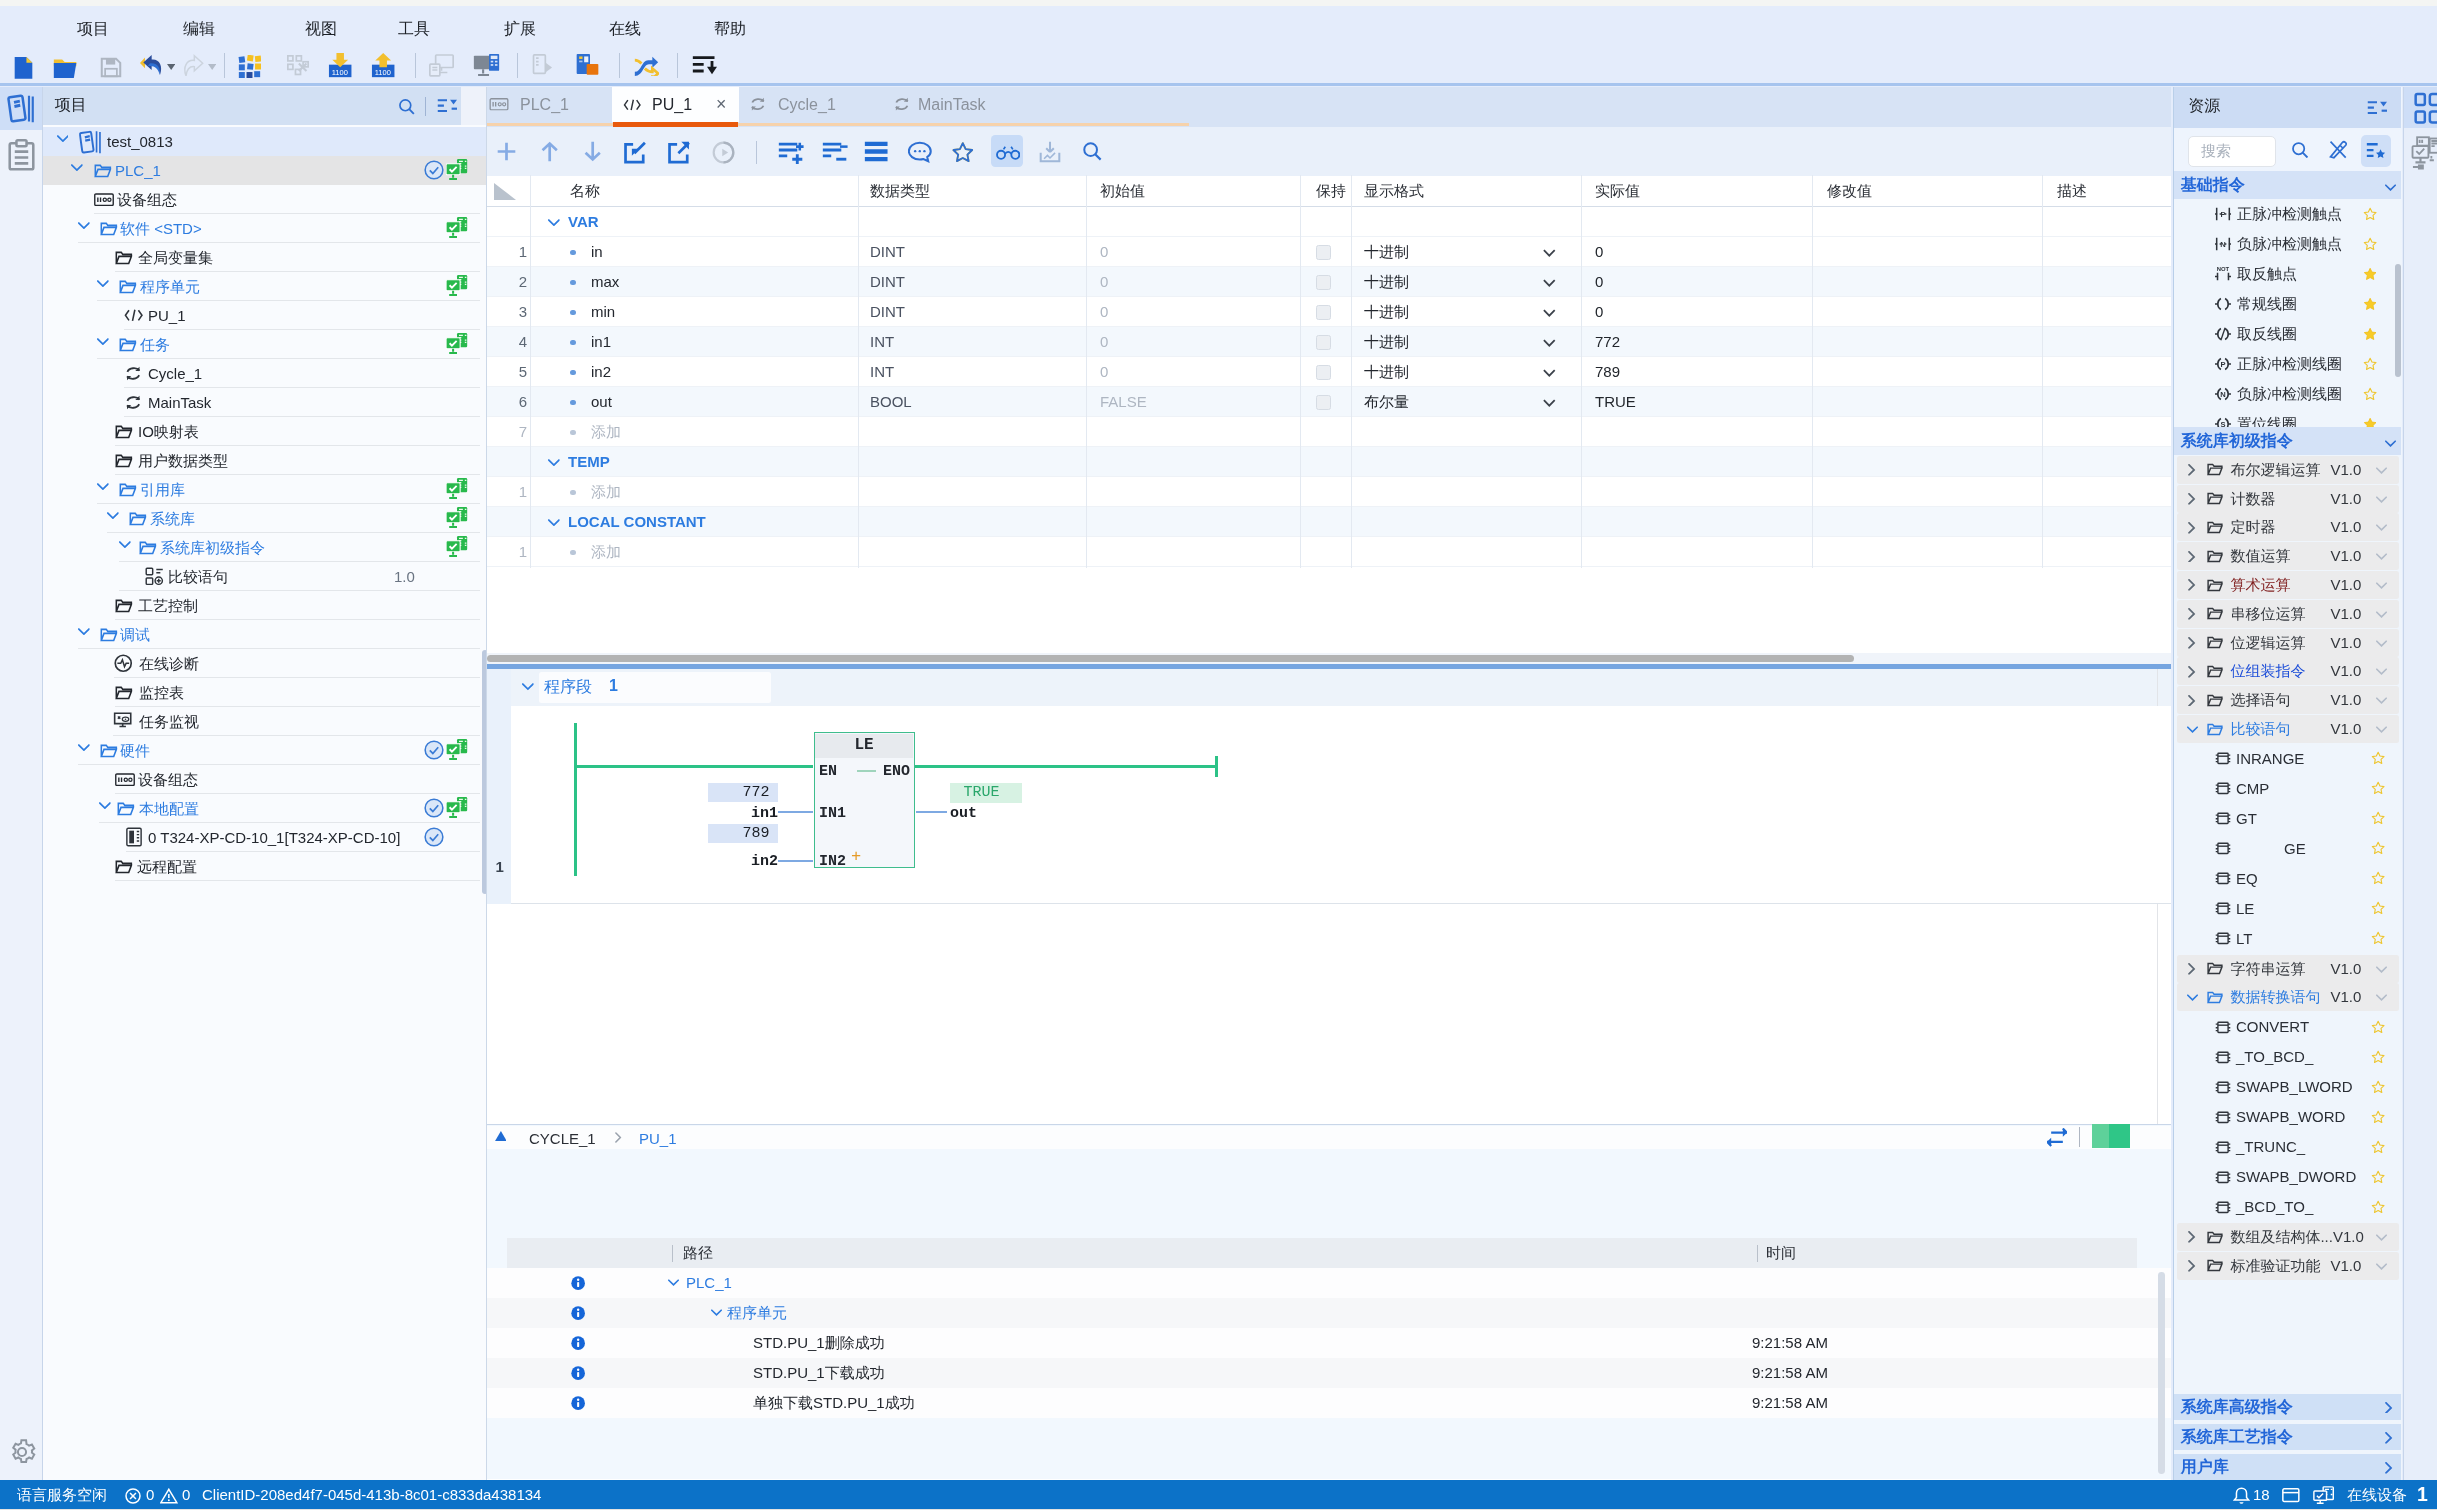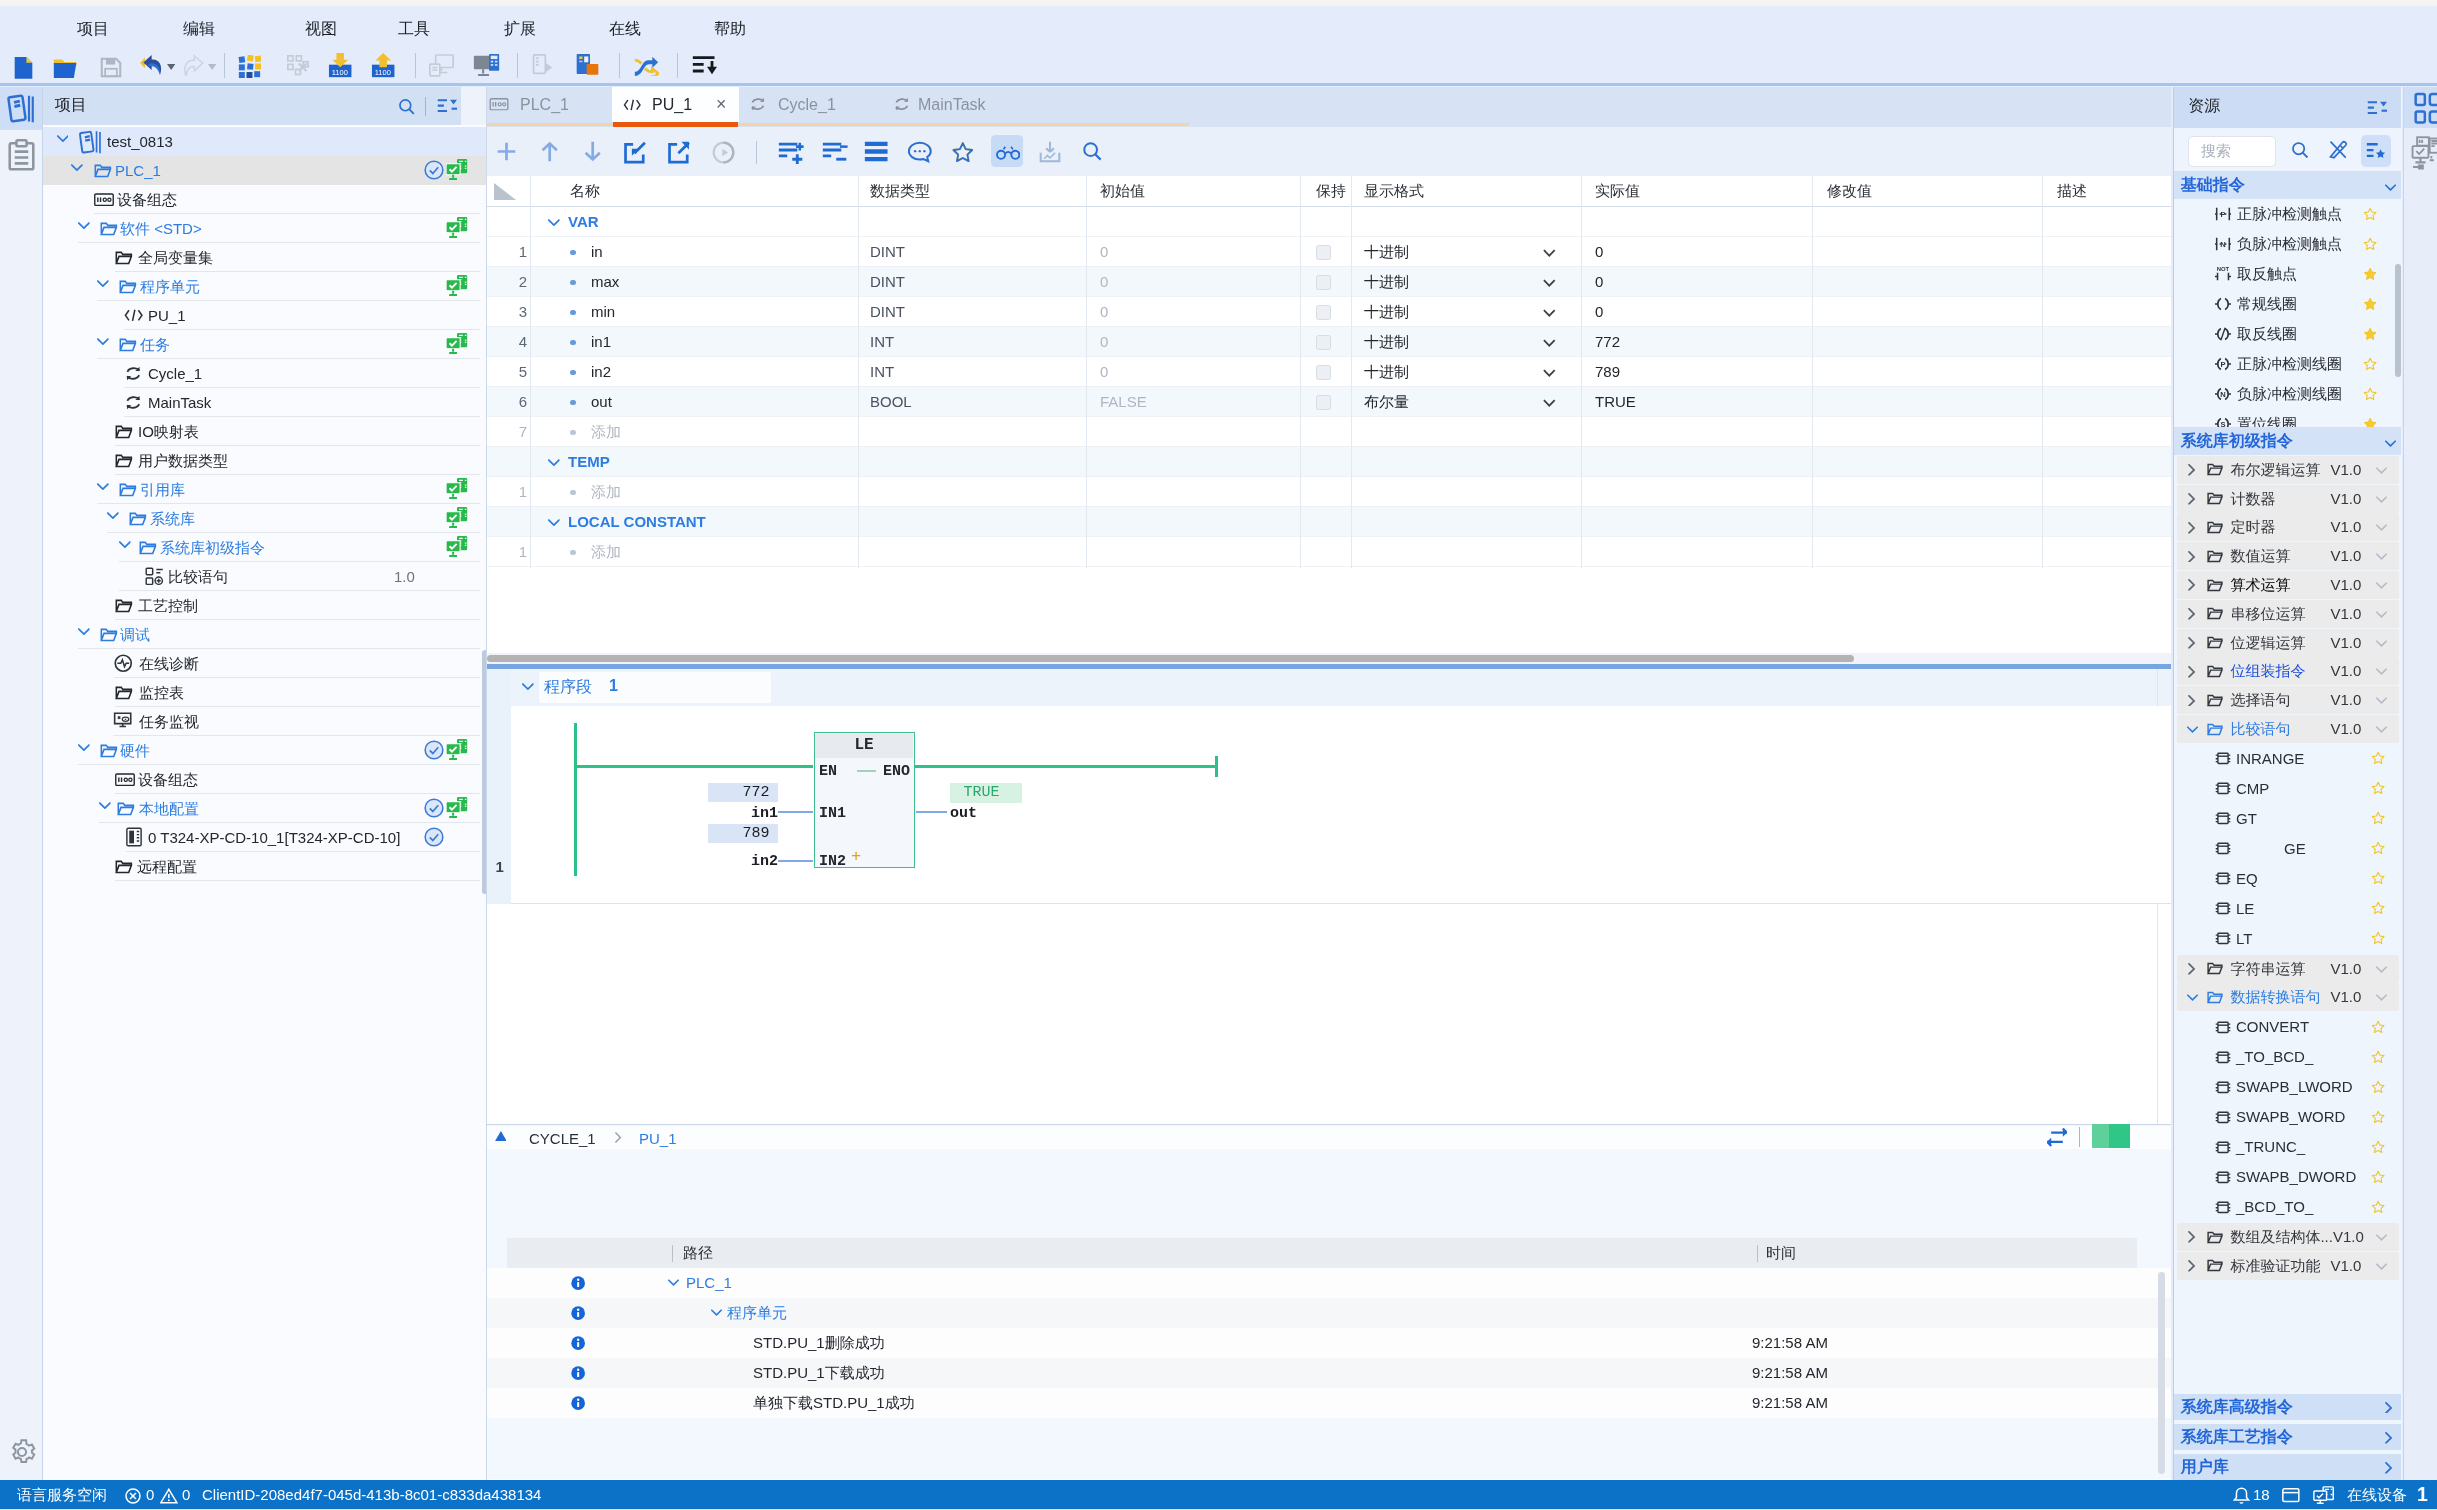--- a/index.html
+++ b/index.html
@@ -1121,21 +1121,21 @@
           <use href="#chv"></use>
         </svg>
       </div>
     <div class="rfolder">
         <svg style="position:absolute;left:11px;top:8.4px;color:#5d6874;" width="7.6" height="11.8" viewBox="0 0 9 14">
           <use href="#chr"></use>
         </svg>
         <svg style="position:absolute;left:30px;top:6.7px;color:#33373d;" width="16" height="14.3" viewBox="0 0 19 17">
           <use href="#fold"></use>
         </svg>
-        <span style="position:absolute;left:53px;color:#000000;">算术运算</span>
+        <span style="position:absolute;left:53px;color:#7f1d1d;">算术运算</span>
         <span style="position:absolute;left:153px;color:#33373d;">V1.0</span>
         <svg style="position:absolute;left:199px;top:11px;color:#b3bcc9;" width="11" height="7.6" viewBox="0 0 13 9">
           <use href="#chv"></use>
         </svg>
       </div>
     <div class="rfolder">
         <svg style="position:absolute;left:11px;top:8.4px;color:#5d6874;" width="7.6" height="11.8" viewBox="0 0 9 14">
           <use href="#chr"></use>
         </svg>
         <svg style="position:absolute;left:30px;top:6.7px;color:#33373d;" width="16" height="14.3" viewBox="0 0 19 17">

